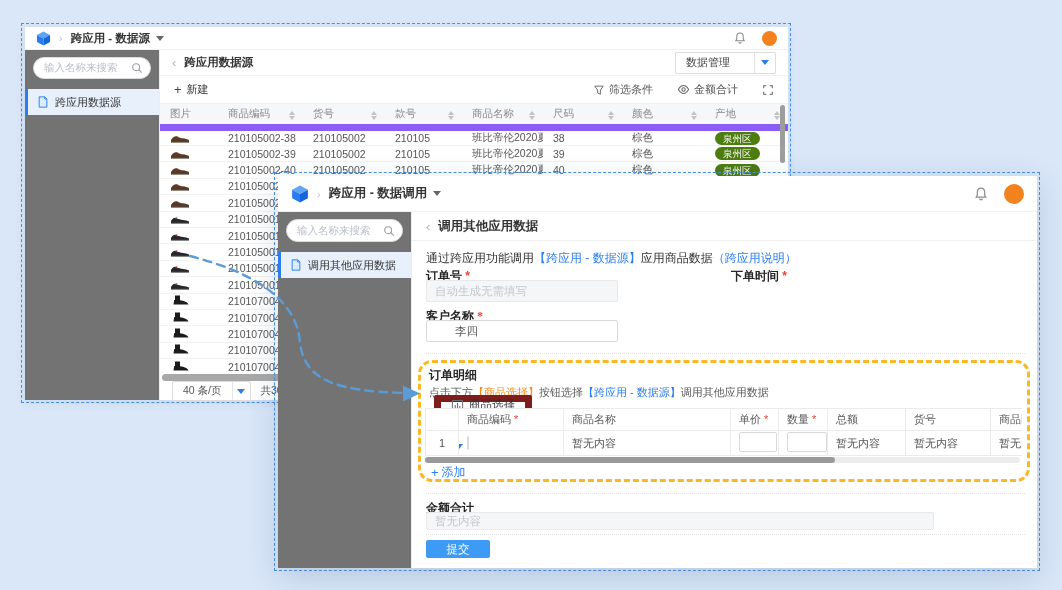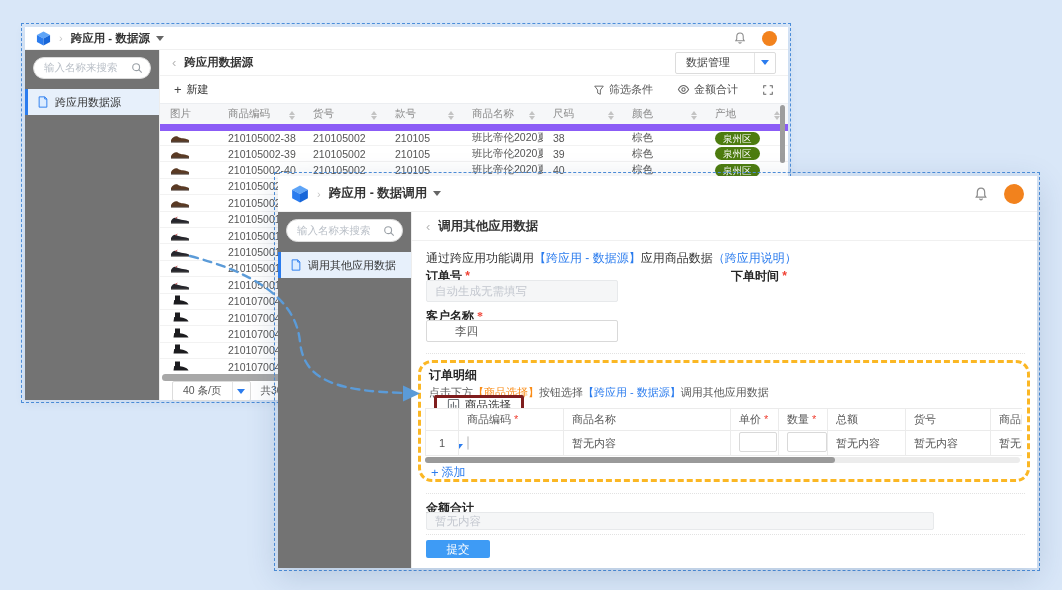--- a/index.html
+++ b/index.html
@@ -77,21 +77,21 @@
   .orangetxt{color:#fa8c16;}
   .field-label{position:absolute;font-size:12px;font-weight:bold;color:#262626;}
   .req::after{content:" *";color:#f04134;}
   .input{position:absolute;height:22px;border:1px solid #d9d9d9;border-radius:2px;font-size:11.5px;color:#595959;display:flex;align-items:center;padding:0 8px;background:#fff;}
   .input.disabled{background:#f5f6f7;border-color:#e7e9eb;color:#c3c7cf;}
   .calbtn{position:absolute;right:2px;top:2px;bottom:2px;width:20px;background:#e9f4ff;border-radius:2px;display:flex;align-items:center;justify-content:center;}
   .dotline{position:absolute;left:14px;right:12px;border-top:1px dotted #e2e2e2;}
   .obox{position:absolute;left:6px;top:148px;width:612px;height:122px;border:3px dashed #fbb724;border-radius:14px;}
   .od-title{position:absolute;left:8px;top:4px;font-size:12px;font-weight:bold;color:#262626;}
   .od-hint{position:absolute;left:8px;top:22px;font-size:11px;color:#595959;white-space:nowrap;}
-  .sel-btn{position:absolute;left:13px;top:32px;height:24px;border:3px solid #7f1d1d;border-radius:2px;background:#fff;display:flex;align-items:flex-start;gap:5px;padding:0 10px;font-size:11.5px;color:#333;}
+  .sel-btn{position:absolute;left:13px;top:32px;height:24px;border:7px solid #7f1d1d;border-radius:2px;background:#fff;display:flex;align-items:flex-end;gap:5px;padding:0 10px;font-size:11.5px;color:#333;}
   .sub-wrap{position:absolute;left:4px;top:45px;width:597px;overflow:hidden;}
   table.sub{border-collapse:collapse;table-layout:fixed;width:662px;}
   .sub th{height:22px;border:1px solid #ebebeb;font-size:11px;color:#595959;font-weight:normal;text-align:left;padding:0 0 0 8px;background:#fff;white-space:nowrap;}
   .sub td{height:25px;border:1px solid #ebebeb;font-size:11px;color:#555;padding:0 4px 0 8px;white-space:nowrap;overflow:hidden;}
   .sub .ctr{text-align:center;padding:0;}
   .star{color:#f04134;}
   .ph{color:#c3c7cf;}
   .mini-select{width:88px;height:20px;border:1px solid #d9d9d9;border-radius:2px;position:relative;background:#fff;}
   .mini-select .tri-blue{position:absolute;right:5px;top:7px;}
   .mini-input{width:38px;height:20px;border:1px solid #d9d9d9;border-radius:2px;background:#fff;display:inline-block;}

